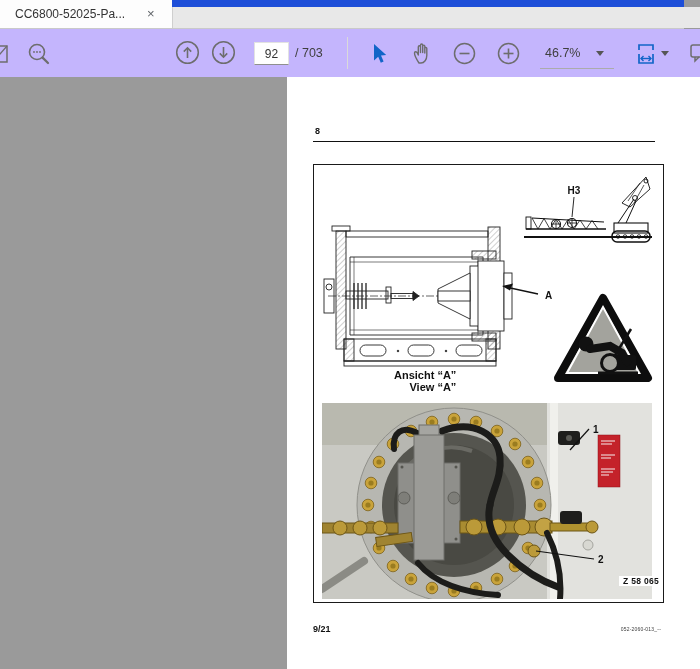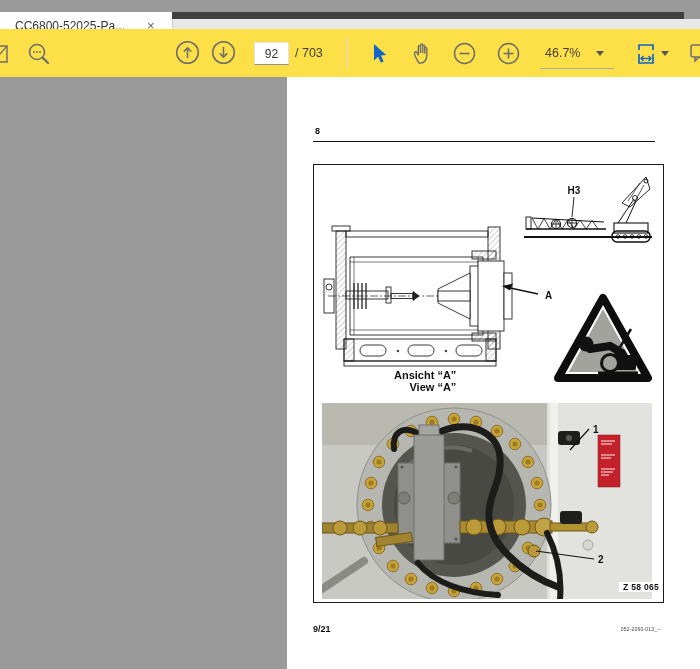--- a/index.html
+++ b/index.html
@@ -1,45 +1,45 @@
 <!DOCTYPE html>
 <html><head>
 <meta charset="utf-8">
 <style>
   html,body{margin:0;padding:0;}
   body{width:700px;height:669px;position:relative;overflow:hidden;
        font-family:"Liberation Sans","DejaVu Sans",sans-serif;background:#9a9a9a;}
   .abs{position:absolute;}
 
   
-  .tabbar{left:0;top:12px;width:684px;height:28px;background:#404040;border-bottom:1px solid #c9c9c9;}
+  .tabbar{left:0;top:0;width:684px;height:28px;background:#1d4ed8;border-bottom:1px solid #c9c9c9;}
   .tabstrip-empty{left:172px;top:7px;width:528px;height:21px;background:#e8e8e8;border-left:1px solid #cfcfcf;}
   .tab-active{left:0;top:0;width:172px;height:28px;background:#fdfdfd;}
   .tab-title{left:15px;top:7px;font-size:12px;color:#333;white-space:nowrap;}
   .tab-close{left:147px;top:6px;font-size:13px;color:#5f6368;line-height:15px;cursor:default;}
 
   
-  .toolbar{left:0;top:29px;width:700px;height:48px;background:#fde047;border-bottom:1px solid #c2c2c2;}
+  .toolbar{left:0;top:29px;width:700px;height:48px;background:#c4b5fd;border-bottom:1px solid #c2c2c2;}
   .tb-sep{width:1px;height:32px;background:#dadada;top:8px;}
   .tb-text{font-size:12.5px;color:#3f3f3f;}
   .page-input{left:254px;top:13px;width:33px;height:21px;border:1px solid #e2e2e2;border-bottom:1px solid #8f8f8f;
               background:#fff;font-size:12px;color:#333;text-align:center;padding:0;font-family:inherit;}
   .zoom-underline{left:540px;top:39px;width:74px;height:1px;background:#ababab;}
   .caret{width:0;height:0;border-left:4px solid transparent;border-right:4px solid transparent;border-top:5px solid #555;}
 
   
   .content{left:0;top:77px;width:700px;height:592px;background:#9a9a9a;}
   .pdf-page{left:287px;top:0;width:413px;height:592px;background:#ffffff;}
 
   .hdr-num{left:28px;top:49px;font-size:9px;font-weight:bold;color:#111;}
   .hdr-line{left:26px;top:64px;width:342px;height:0;border-top:1.5px solid #111;}
   .fig-box{left:26px;top:87px;width:341px;height:437px;border:1.2px solid #1a1a1a;padding-left:8px;}
 
   .view-caption{left:80px;top:205px;font-size:11px;line-height:11.5px;font-weight:bold;color:#111;text-align:right;}
-  .zref{right:2px;bottom:10px;background:#fff;padding:0 2px 0 4px;font-size:8.5px;font-weight:bold;
+  .zref{right:2px;bottom:16px;background:#fff;padding:0 2px 0 4px;font-size:8.5px;font-weight:bold;
         letter-spacing:.3px;color:#111;}
 
   .ftr-ref{left:26px;top:547px;font-size:9px;font-weight:bold;color:#111;}
   .doc-code{right:39px;top:549px;font-size:5px;color:#3a3a3a;letter-spacing:.2px;}
 
   svg text{font-family:"Liberation Sans","DejaVu Sans",sans-serif;}
 </style>
 </head>
 <body>
 

